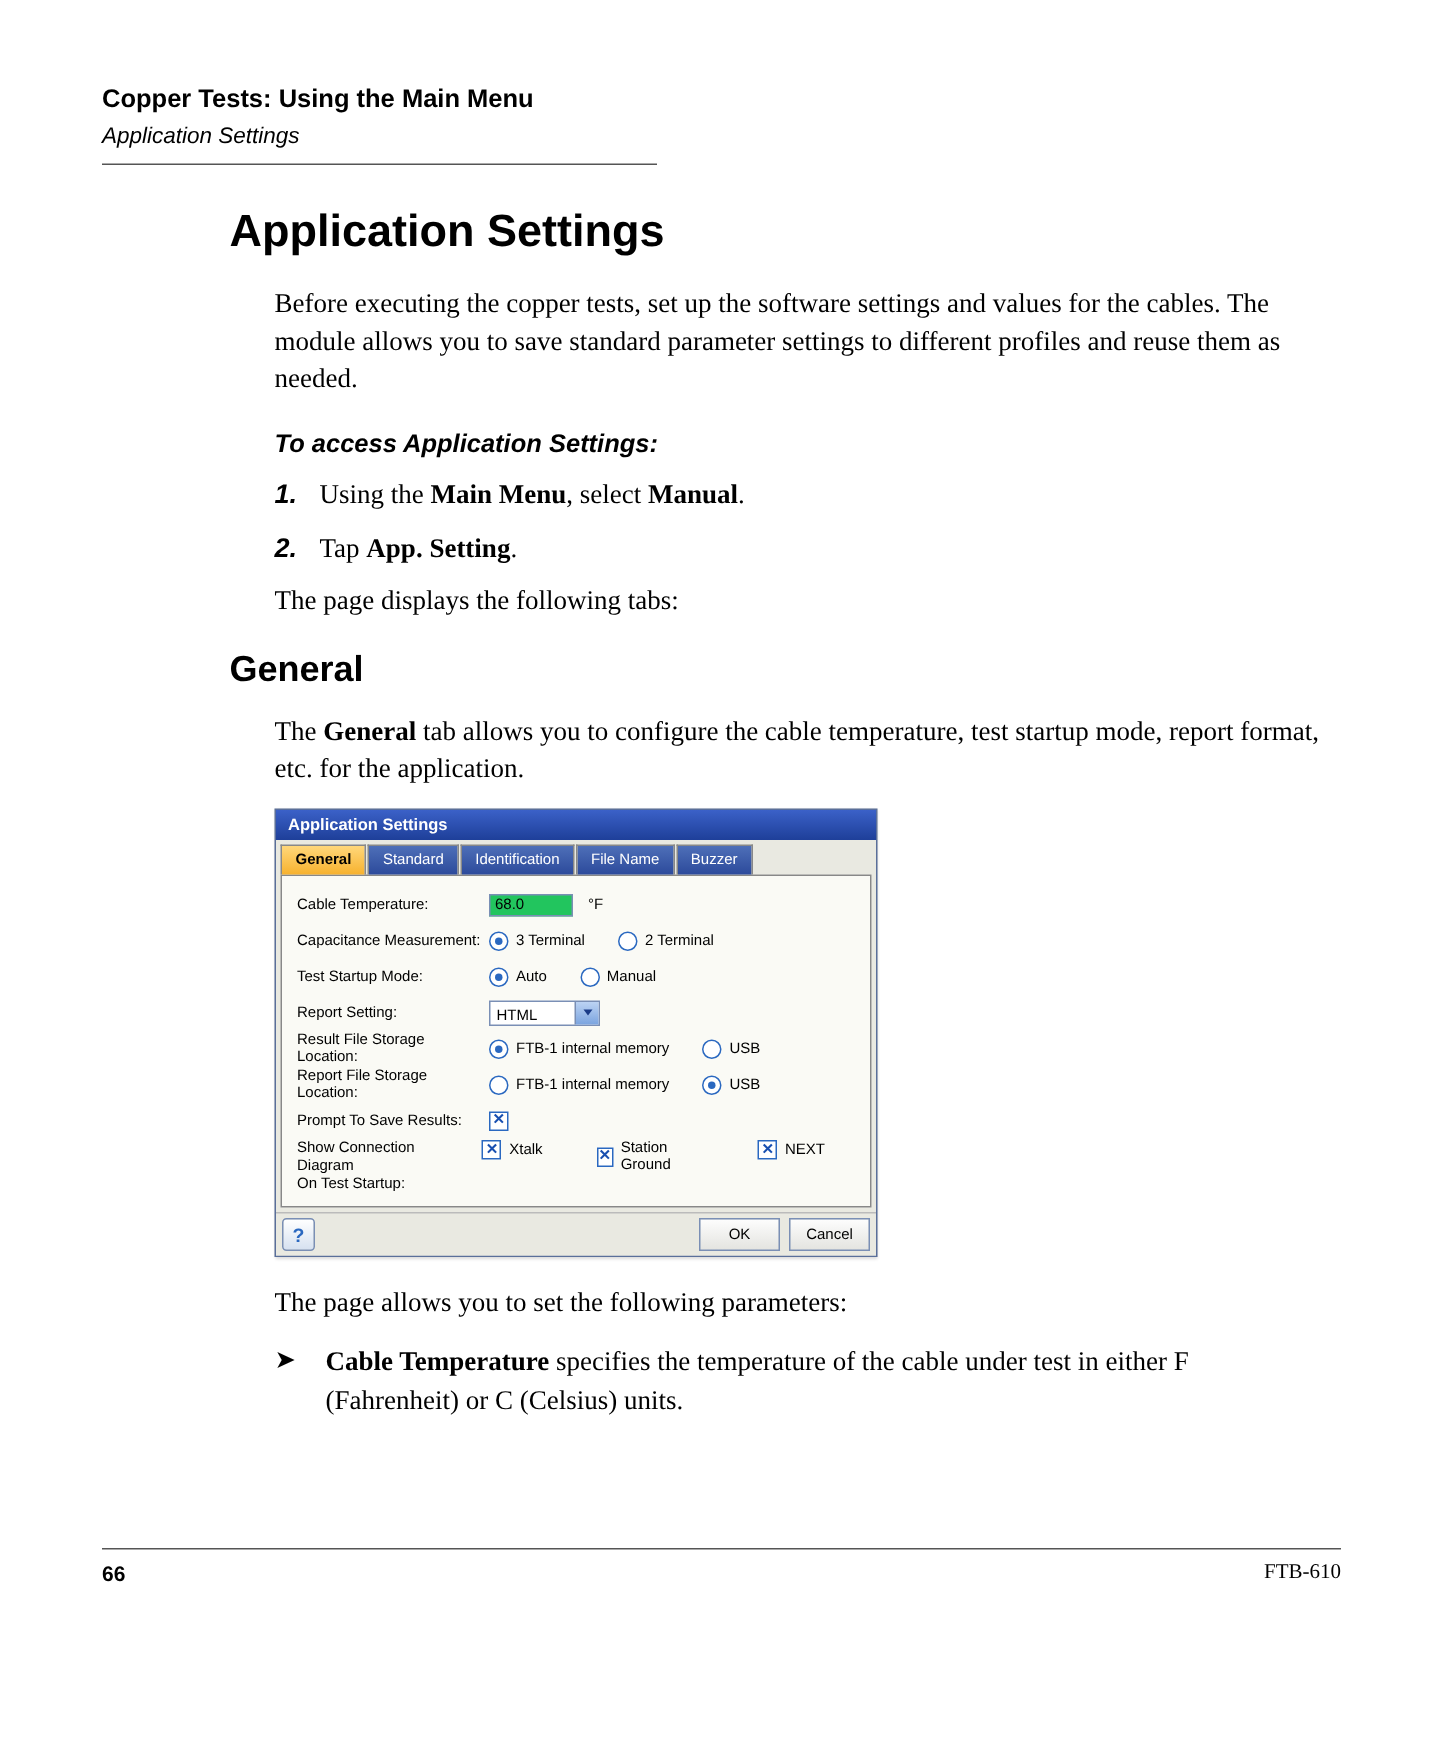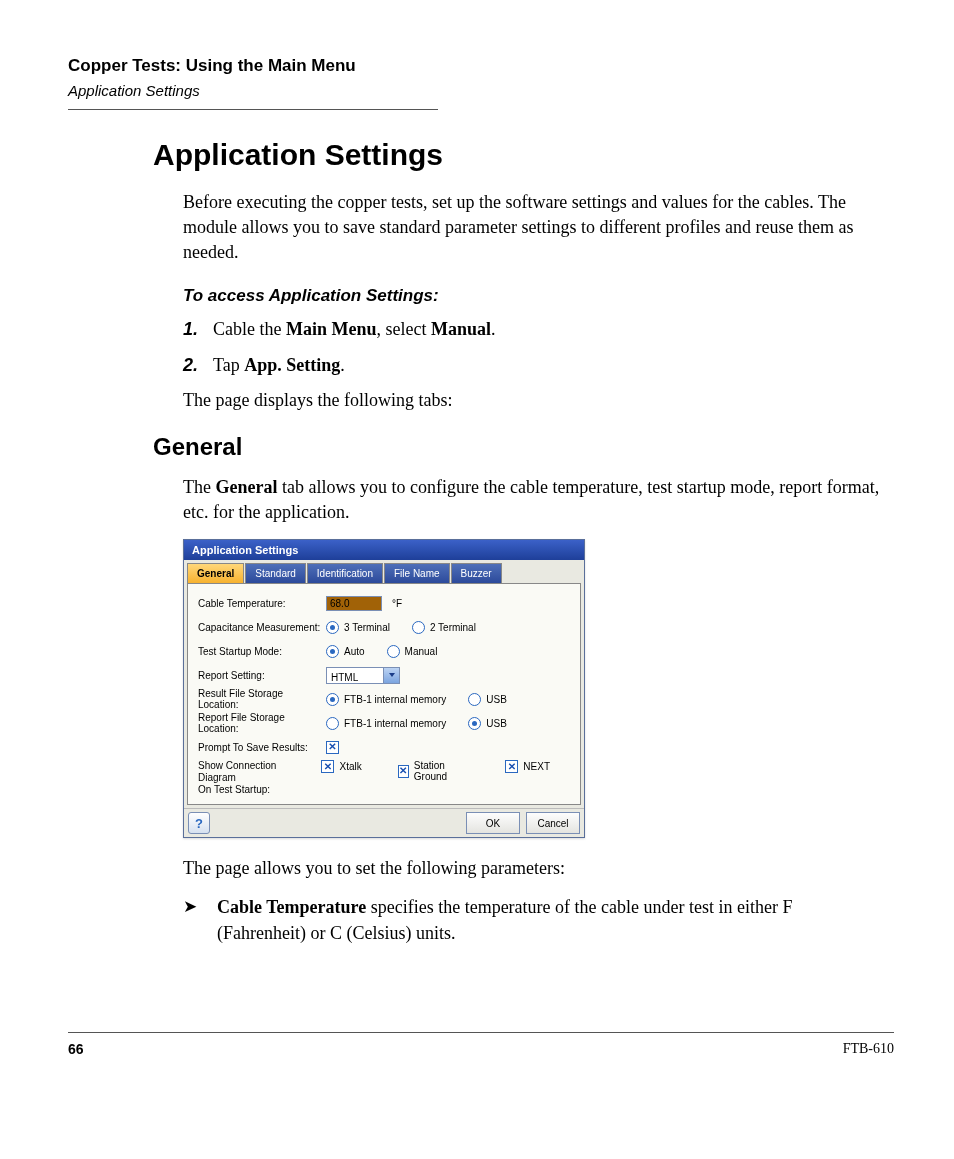--- a/index.html
+++ b/index.html
@@ -126,21 +126,21 @@
     align-items: center;
     min-height: 22px;
     margin-bottom: 2px;
   }
   .row .lbl {
     width: 128px;
     font-size: 10px;
   }
   .txt-input {
     border: 1px solid #7a8fb5;
-    background: #a16207;
+    background: #22c55e;
     width: 56px;
     height: 15px;
     font-size: 10px;
     padding: 0 3px;
     box-sizing: border-box;
   }
   .unit { margin-left: 10px; font-size: 10px; }
   .radio {
     display: inline-flex;
     align-items: center;
@@ -303,21 +303,21 @@
 
   <div class="body-text">
     <p>Before executing the copper tests, set up the software settings and values for the cables. The module allows you to save standard parameter settings to different profiles and reuse them as needed.</p>
 
     <div class="sub-heading">To access Application Settings:</div>
 
     <ol class="steps">
       <li>
         <span class="step-num">1.</span>
         <span>
-          <span>Cable the </span><b>Main Menu</b><span>, select </span><b>Manual</b><span>.</span>
+          <span>Using the </span><b>Main Menu</b><span>, select </span><b>Manual</b><span>.</span>
         </span>
       </li>
       <li>
         <span class="step-num">2.</span>
         <span>
           <span>Tap </span><b>App. Setting</b><span>.</span>
         </span>
       </li>
     </ol>
 

